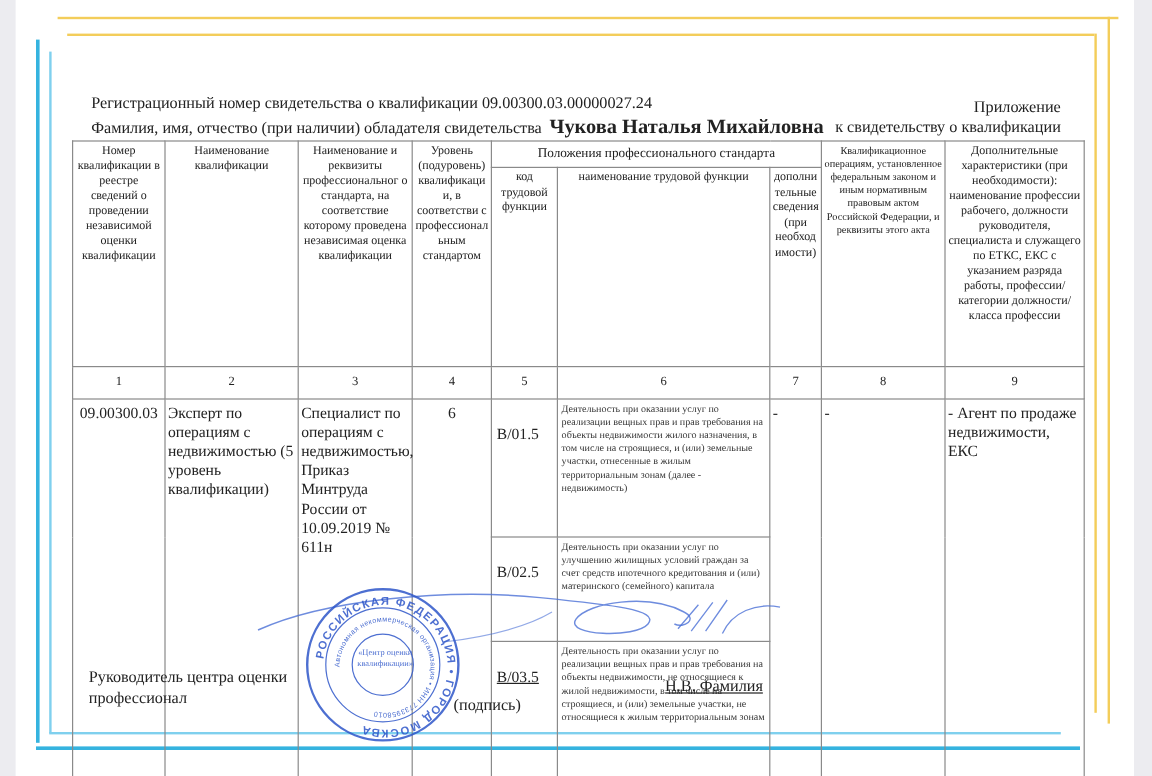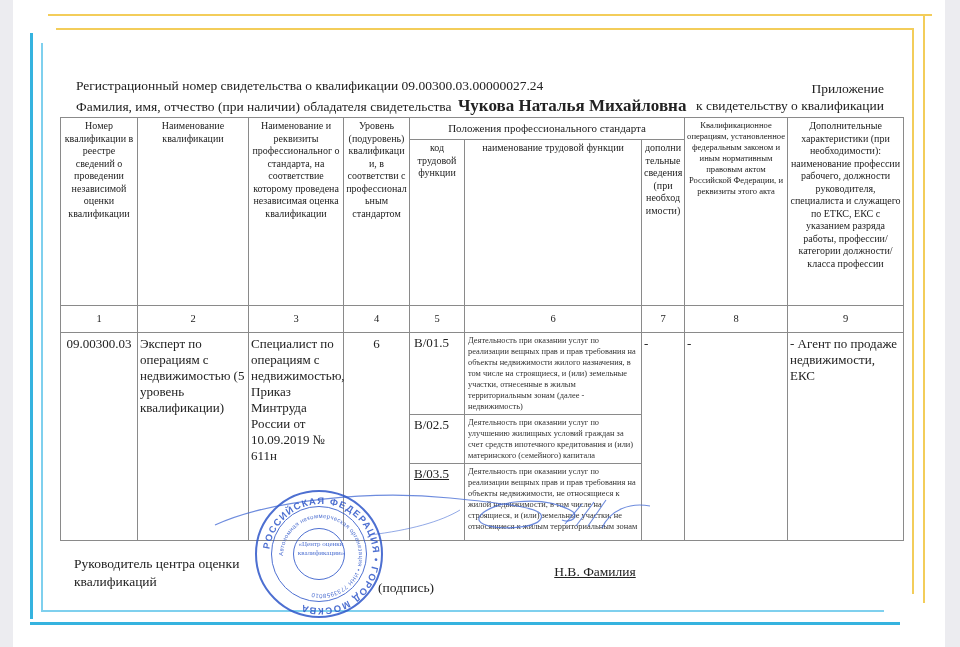--- a/index.html
+++ b/index.html
@@ -30,21 +30,21 @@
     font-size:10px; line-height:12.5px;
   }
   table.q td, table.q th {
     border:1px solid #8a8a8a; vertical-align:top; padding:2px 2px;
     font-weight:normal; text-align:center;
   }
   table.q th { font-size:10px; }
   table.q .num td { height:22px; vertical-align:middle; font-size:10.5px; }
   table.q .body td { font-size:13px; line-height:16px; text-align:left; padding:3px 2px; }
   table.q .body td.c { text-align:center; }
-  .fn-code { font-size:13px; padding:2px 4px !important; height:auto; }
+  .fn-code { font-size:13px; padding:21px 4px !important; height:auto; }
   .fn-text { font-size:8.4px !important; line-height:11px !important; padding:2px 3px !important; color:#333; }
   .dash { text-align:left !important; }
 
   .stamp {
     position:absolute; left:255px; top:490px; width:128px; height:128px;
     border-radius:50%; border:2.5px solid #2f57c9; box-sizing:border-box;
     opacity:0.85;
   }
   .stamp:before {
     content:""; position:absolute; left:14px; top:14px; right:14px; bottom:14px;
@@ -174,20 +174,20 @@
     </text>
     <text font-size="6" fill="#2f57c9" font-family="Liberation Sans, sans-serif" letter-spacing="0.3">
       <textPath href="#ringInner" startOffset="0%">Автономная некоммерческая организация • ИНН 7733958010</textPath>
     </text>
   </svg>
   <div class="stamp-center">«Центр оценки квалификации»</div>
 </div>
 
 <div class="head-title">
   <div>Руководитель центра оценки</div>
-  <div>квалификаций</div>
+  <div>профессионал</div>
 </div>
 
 <div class="sign-label">(подпись)</div>
 
 <div class="signer">
   <div class="nm">Н.В. Фамилия</div>
 </div>
 
 </body></html>

